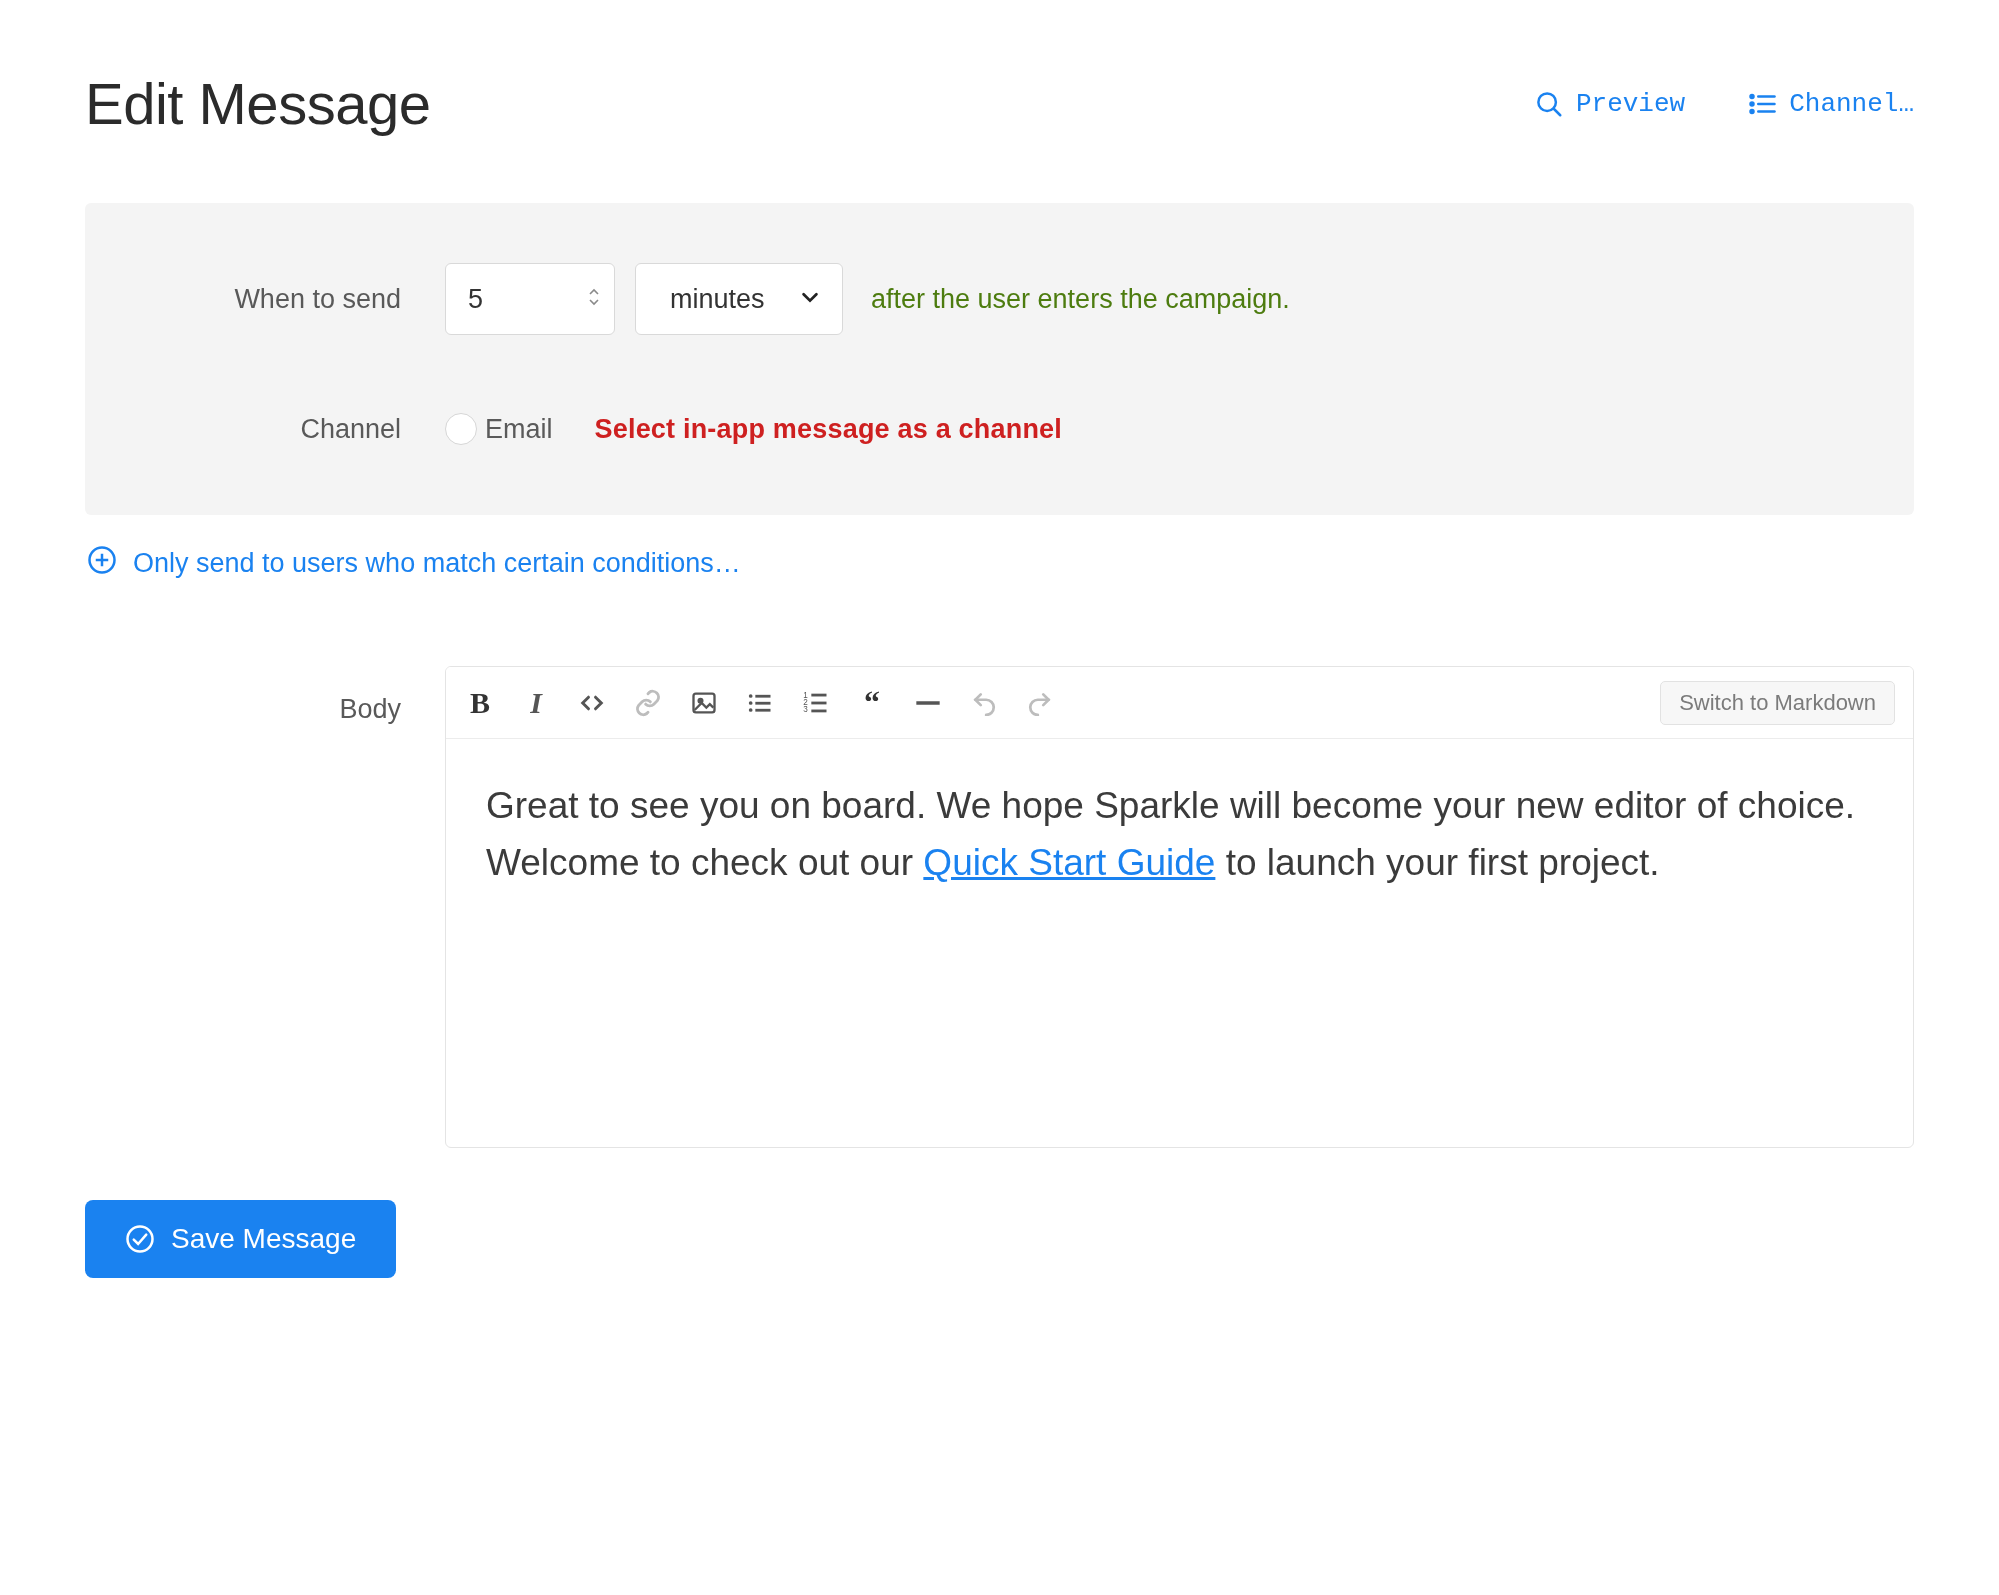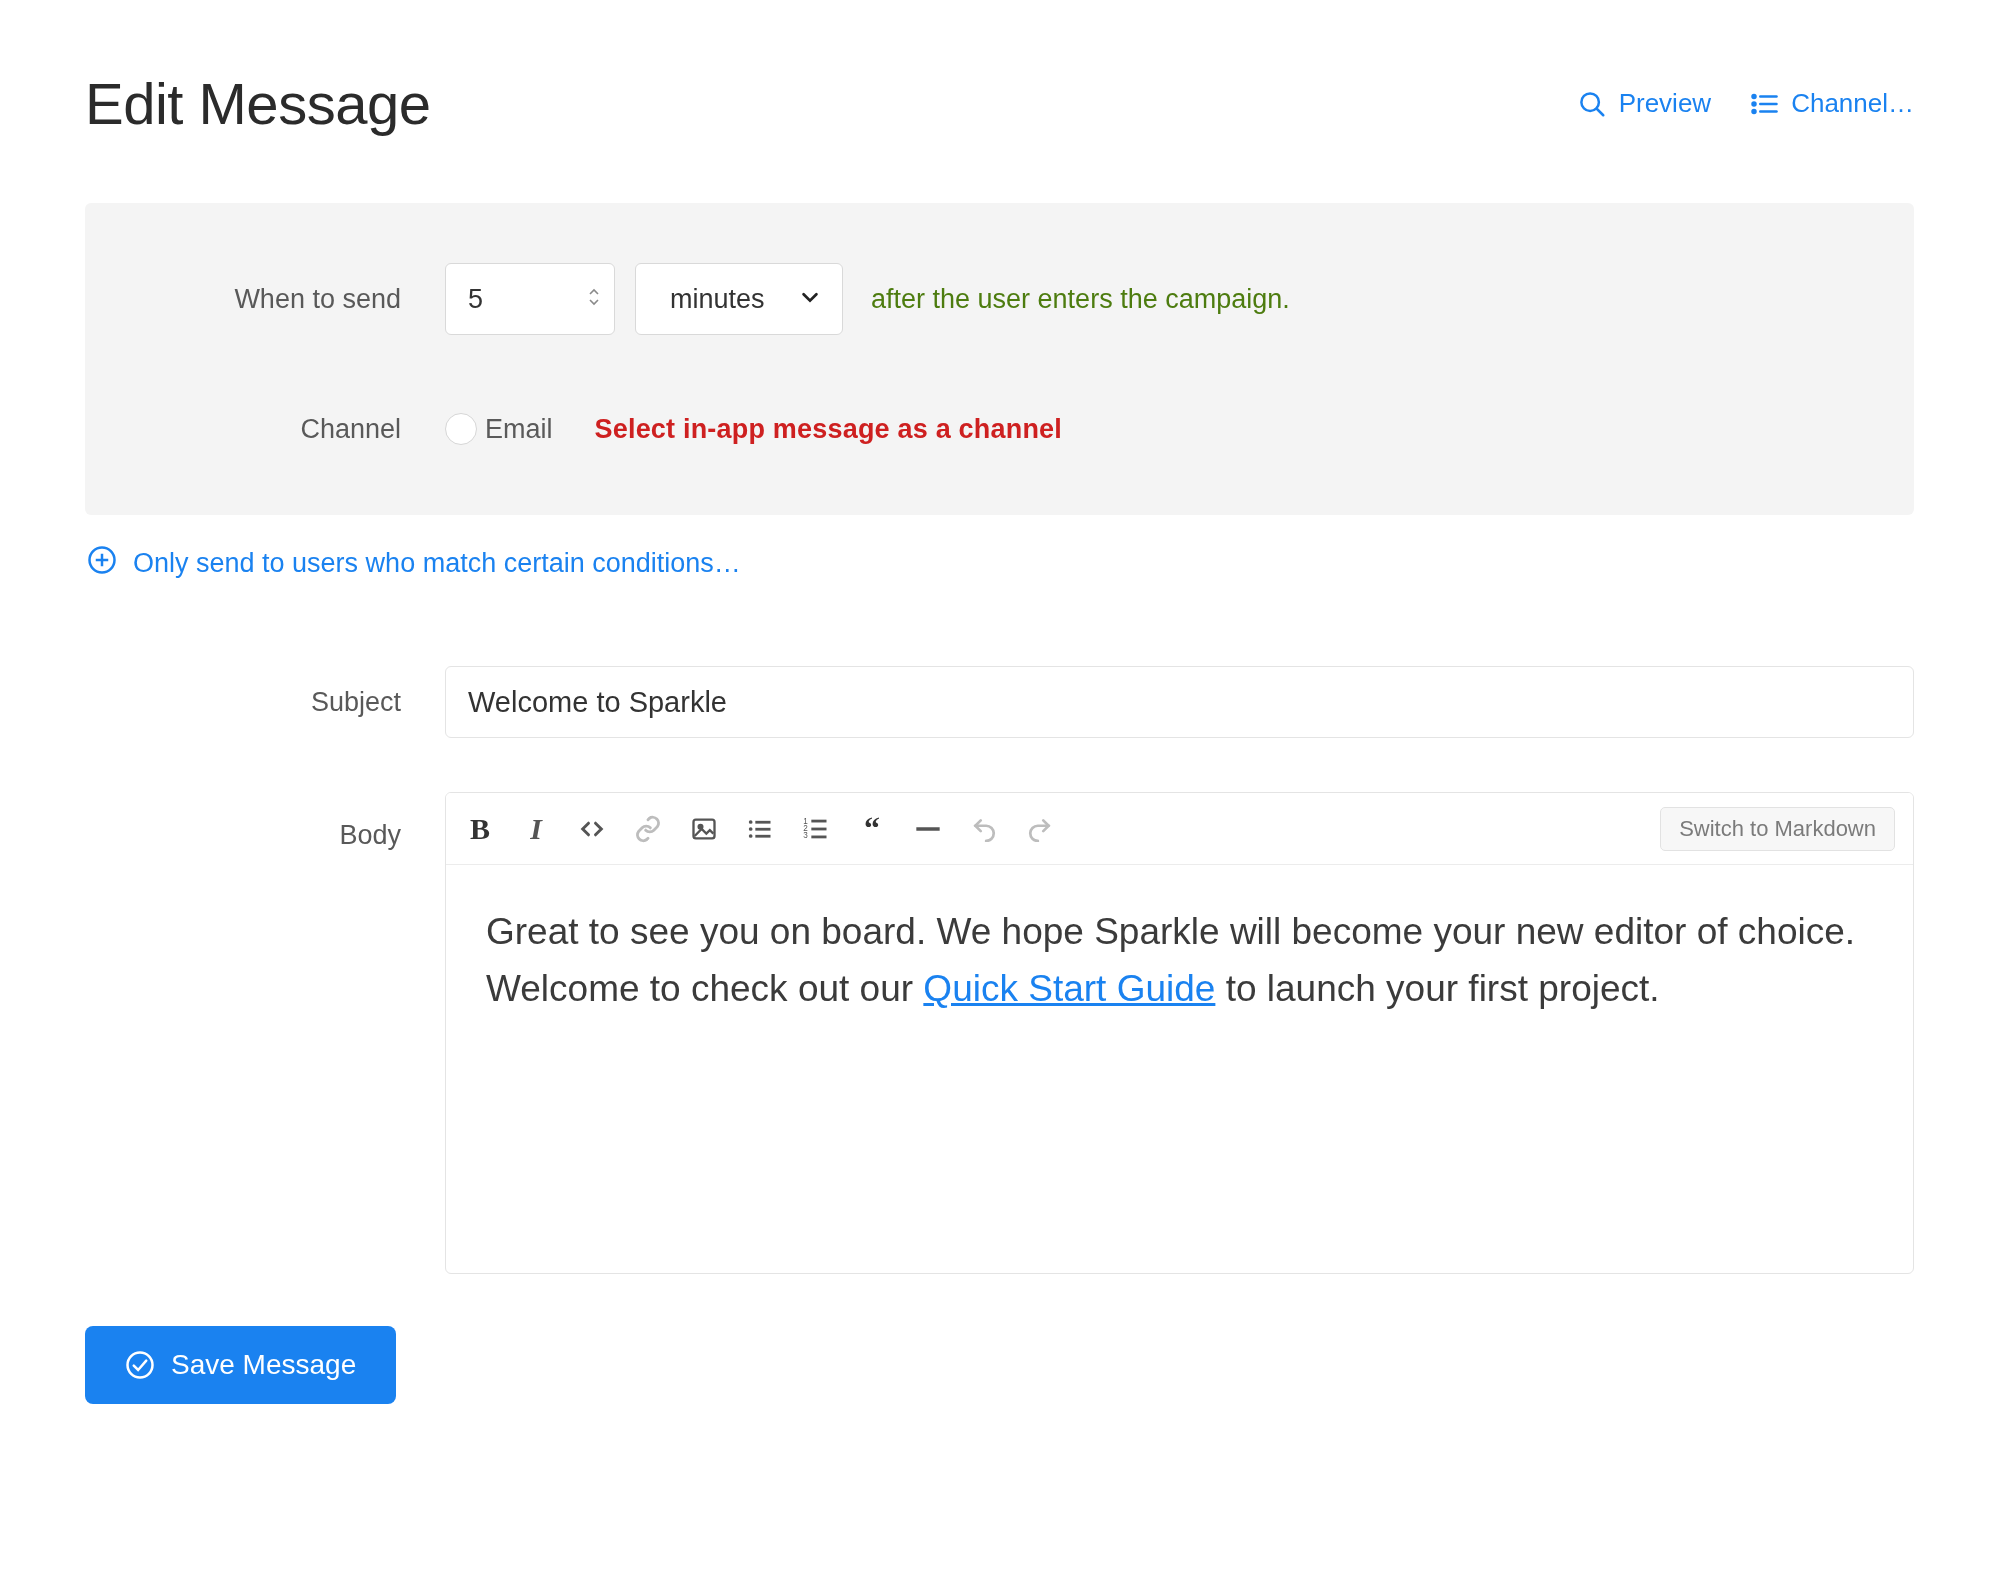--- a/index.html
+++ b/index.html
@@ -21,21 +21,22 @@
   }
   .page-title {
     font-size: 58px;
     font-weight: 400;
     color: #2b2b2b;
     letter-spacing: -0.5px;
   }
   .header-actions {
     display: flex;
     align-items: center;
-    gap: 38px;
+    gap: 62px;
+    font-family: Liberation Mono, monospace;
   }
   .header-link {
     display: flex;
     align-items: center;
     gap: 12px;
     color: #1a82f0;
     font-size: 26px;
     cursor: pointer;
   }
   .header-link svg { display: block; }
@@ -338,26 +339,20 @@
     <span>
       <svg class="plus-circle" viewBox="0 0 24 24" fill="none" stroke="#1a82f0" stroke-width="2">
         <circle cx="12" cy="12" r="10"></circle>
           <line x1="12" y1="7" x2="12" y2="17"></line>
           <line x1="7" y1="12" x2="17" y2="12"></line>
       </svg>
     </span>
     <span>Only send to users who match certain conditions…</span>
   </div>
 
-  <div class="form-row subject-row">
-    <div class="form-label">Subject</div>
-    <div>
-      <input class="subject-input" type="text" value="Welcome to Sparkle" style="">
-    </div>
-  </div>
 
   <div class="body-row">
     <div class="body-label-cell">Body</div>
     <div class="editor">
       <div class="toolbar">
         <span class="tbtn bold">B</span>
         <span class="tbtn italic">I</span>
         <span class="tbtn">
           <svg width="28" height="28" viewBox="0 0 24 24" fill="none" stroke="#555" stroke-width="2.5" stroke-linecap="round">
               <polyline points="9,7 4,12 9,17"></polyline>

